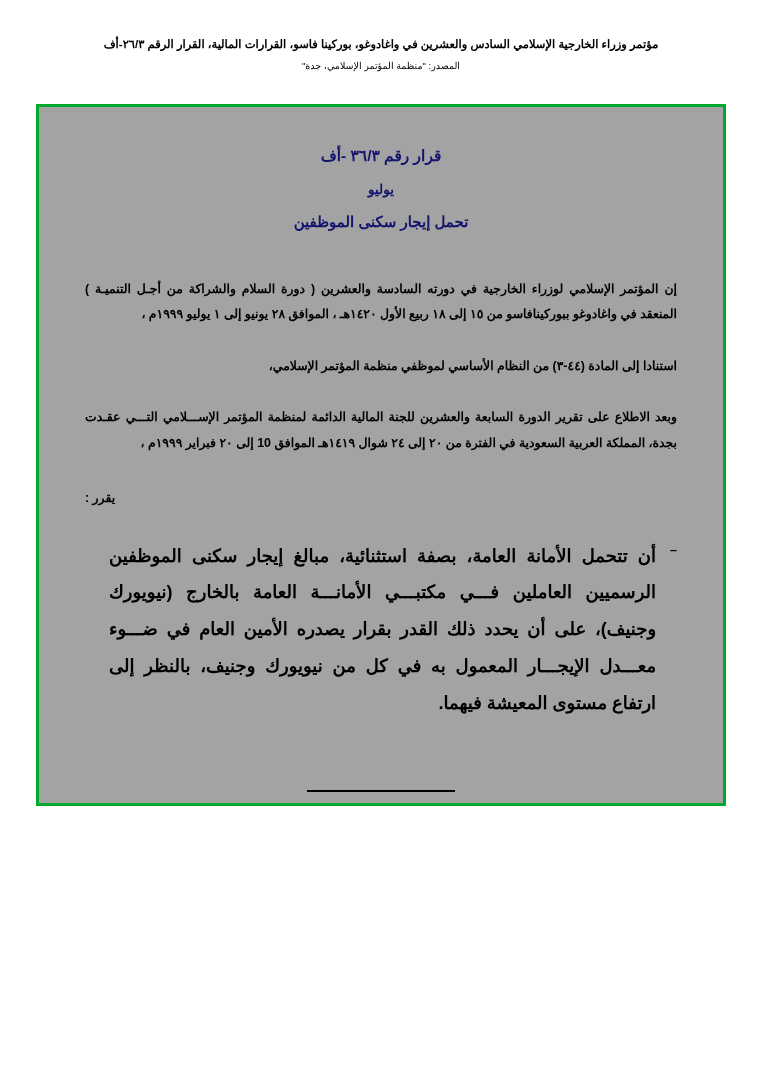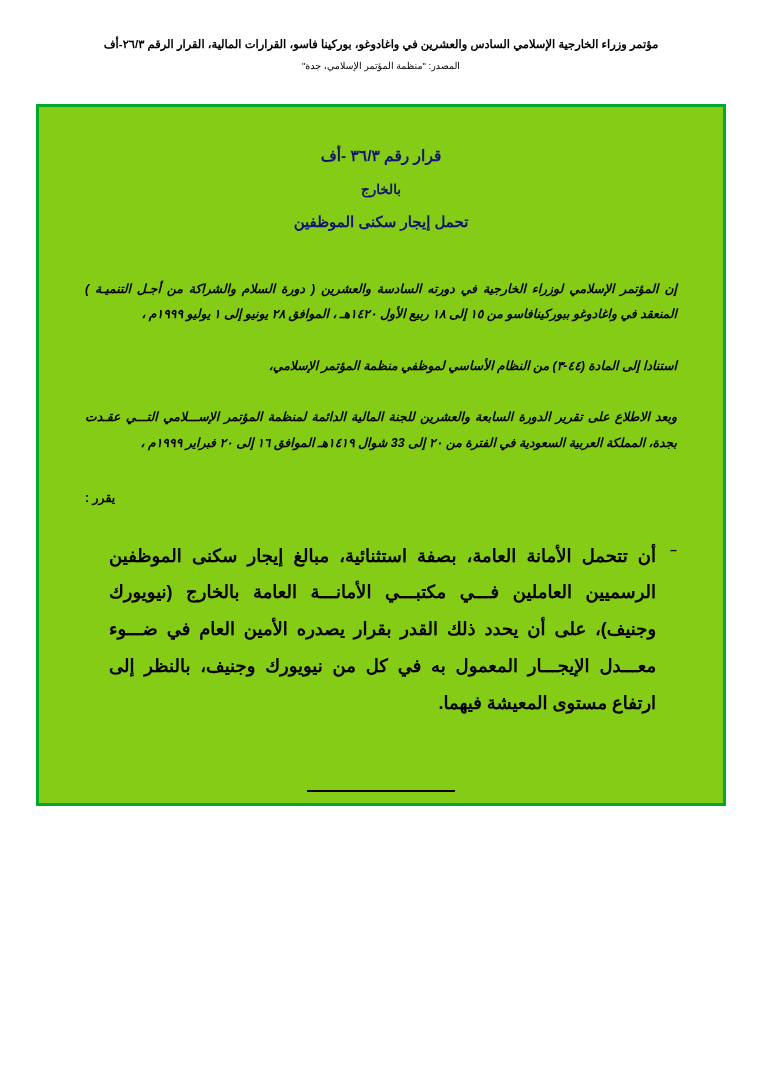--- a/index.html
+++ b/index.html
@@ -46,21 +46,21 @@
 
   
   .green-frame {
     position: absolute;
     top: 104px;
     left: 36px;
     right: 36px;
     bottom: 36px;
     border: 3px solid #00a82d;
     box-sizing: border-box;
-    background: #84cc16;
+    background: #a3a3a3;
   }
 
   .frame-inner {
     padding: 40px 46px 0 46px;
     direction: rtl;
   }
 
   
   .title-block {
     text-align: center;
@@ -82,21 +82,20 @@
     font-size: 12.4px;
     line-height: 2.05;
     font-weight: bold;
     text-align: justify;
     text-justify: inter-word;
     direction: rtl;
   }
   .para {
     margin-bottom: 26px;
     text-align: justify;
-    font-style: italic;
   }
   .para:last-child { margin-bottom: 0; }
 
   .para-decides {
     margin-top: 30px;
     margin-bottom: 26px;
     text-align: left;
     padding-right: 160px;
   }
 
@@ -143,31 +142,31 @@
   <div class="doc-header">
     <div class="header-line">مؤتمر وزراء الخارجية الإسلامي السادس والعشرين في واغادوغو، بوركينا فاسو، القرارات المالية، القرار الرقم ٢٦/٣-أف</div>
     <div class="header-source">المصدر: "منظمة المؤتمر الإسلامي، جدة"</div>
   </div>
 
   <div class="green-frame">
     <div class="frame-inner">
 
       <div class="title-block">
         <div class="title-line t1">قرار رقم ٣٦/٣ -أف</div>
-        <div class="title-line t2">بالخارج</div>
+        <div class="title-line t2">يوليو</div>
         <div class="title-line t3">تحمل إيجار سكنى الموظفين</div>
       </div>
 
       <div class="body-text">
 
         <div class="para">إن المؤتمر الإسلامي لوزراء الخارجية في دورته السادسة والعشرين ( دورة السلام والشراكة من أجـل التنميـة ) المنعقد في واغادوغو ببوركينافاسو من ١٥ إلى ١٨ ربيع الأول ١٤٢٠هـ ، الموافق ٢٨ يونيو إلى ١ يوليو ١٩٩٩م ،</div>
 
         <div class="para">استنادا إلى المادة (٤٤-٣) من النظام الأساسي لموظفي منظمة المؤتمر الإسلامي،</div>
 
-        <div class="para">وبعد الاطلاع على تقرير الدورة السابعة والعشرين للجنة المالية الدائمة لمنظمة المؤتمر الإســـلامي التـــي عقـدت بجدة، المملكة العربية السعودية في الفترة من ٢٠ إلى 33 شوال ١٤١٩هـ الموافق ١٦ إلى ٢٠ فبراير ١٩٩٩م ،</div>
+        <div class="para">وبعد الاطلاع على تقرير الدورة السابعة والعشرين للجنة المالية الدائمة لمنظمة المؤتمر الإســـلامي التـــي عقـدت بجدة، المملكة العربية السعودية في الفترة من ٢٠ إلى ٢٤ شوال ١٤١٩هـ الموافق 10 إلى ٢٠ فبراير ١٩٩٩م ،</div>
 
         <div class="para-decides">يقرر :</div>
 
         <div class="list-item">
           <div class="list-dash">–</div>
           <div class="list-body">أن تتحمل الأمانة العامة، بصفة استثنائية، مبالغ إيجار سكنى الموظفين الرسميين العاملين فـــي مكتبـــي الأمانـــة العامة بالخارج (نيويورك وجنيف)، على أن يحدد ذلك القدر بقرار يصدره الأمين العام في ضـــوء معـــدل الإيجـــار المعمول به في كل من نيويورك وجنيف، بالنظر إلى ارتفاع مستوى المعيشة فيهما.</div>
         </div>
 
         <div class="sep-wrap">
           <span class="sep-rule"></span>

